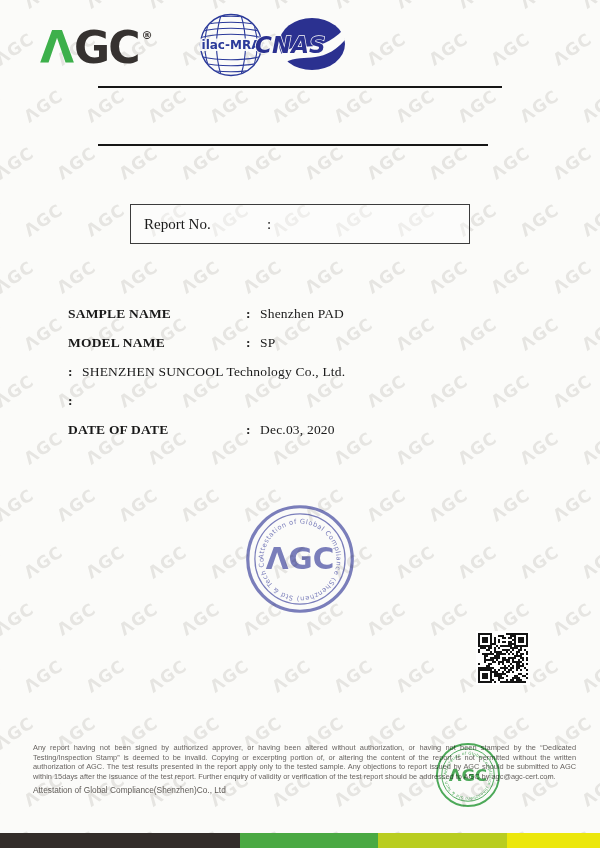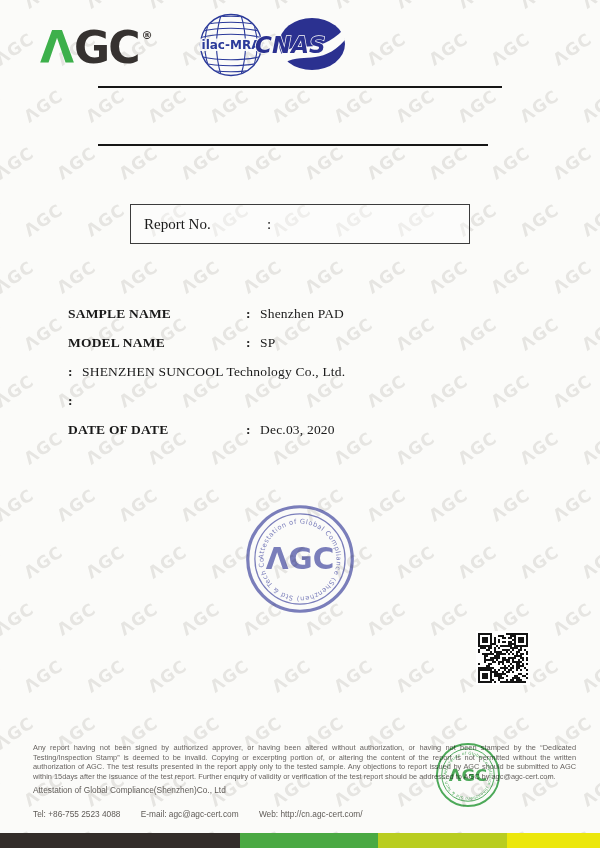--- a/index.html
+++ b/index.html
@@ -967,25 +967,20 @@
         <path id="greenring" d="M 13,35 A 22,22 0 1 1 12.99,35.25"></path>
       </defs>
     <text font-family="DejaVu Sans,sans-serif" font-size="4.1" letter-spacing="0.3" fill="#3aa349">
       <textPath href="#greenring">Attestation of Global Compliance (Shenzhen) Std &amp; Tech Co.,Ltd</textPath>
     </text>
     <text x="35" y="41" text-anchor="middle" font-family="DejaVu Sans,sans-serif" font-weight="bold" font-size="17" fill="#3aa349">ΛGC</text>
   </svg>
 
   <p class="disclaimer">Any report having not been signed by authorized approver, or having been altered without authorization, or having not been stamped by the “Dedicated Testing/Inspection Stamp”  is deemed to be invalid. Copying or excerpting portion of, or altering the content of the report is not permitted without the written authorization of AGC. The test results presented in the report apply only to the tested sample. Any objections to report issued by AGC should be submitted to AGC within 15days after the issuance of the test report. Further enquiry of validity or verification of the test report should be addressed to AGC by agc@agc-cert.com.</p>
   <div class="company company-1">Attestation of Global Compliance(Shenzhen)Co., Ltd</div>
-  <div class="company contact">
-    <span>Tel: +86-755 2523 4088</span>
-    <span>E-mail: agc@agc-cert.com</span>
-    <span>Web: http://cn.agc-cert.com/</span>
-  </div>
 
   <div class="colorbar">
     <div class="bar-seg bar-0" style="background: rgb(51, 45, 42);"></div>
     <div class="bar-seg bar-1" style="background: rgb(74, 169, 67);"></div>
     <div class="bar-seg bar-2" style="background: rgb(185, 205, 32);"></div>
     <div class="bar-seg bar-3" style="background: rgb(236, 231, 12);"></div>
   </div>
 
 </div>
 

